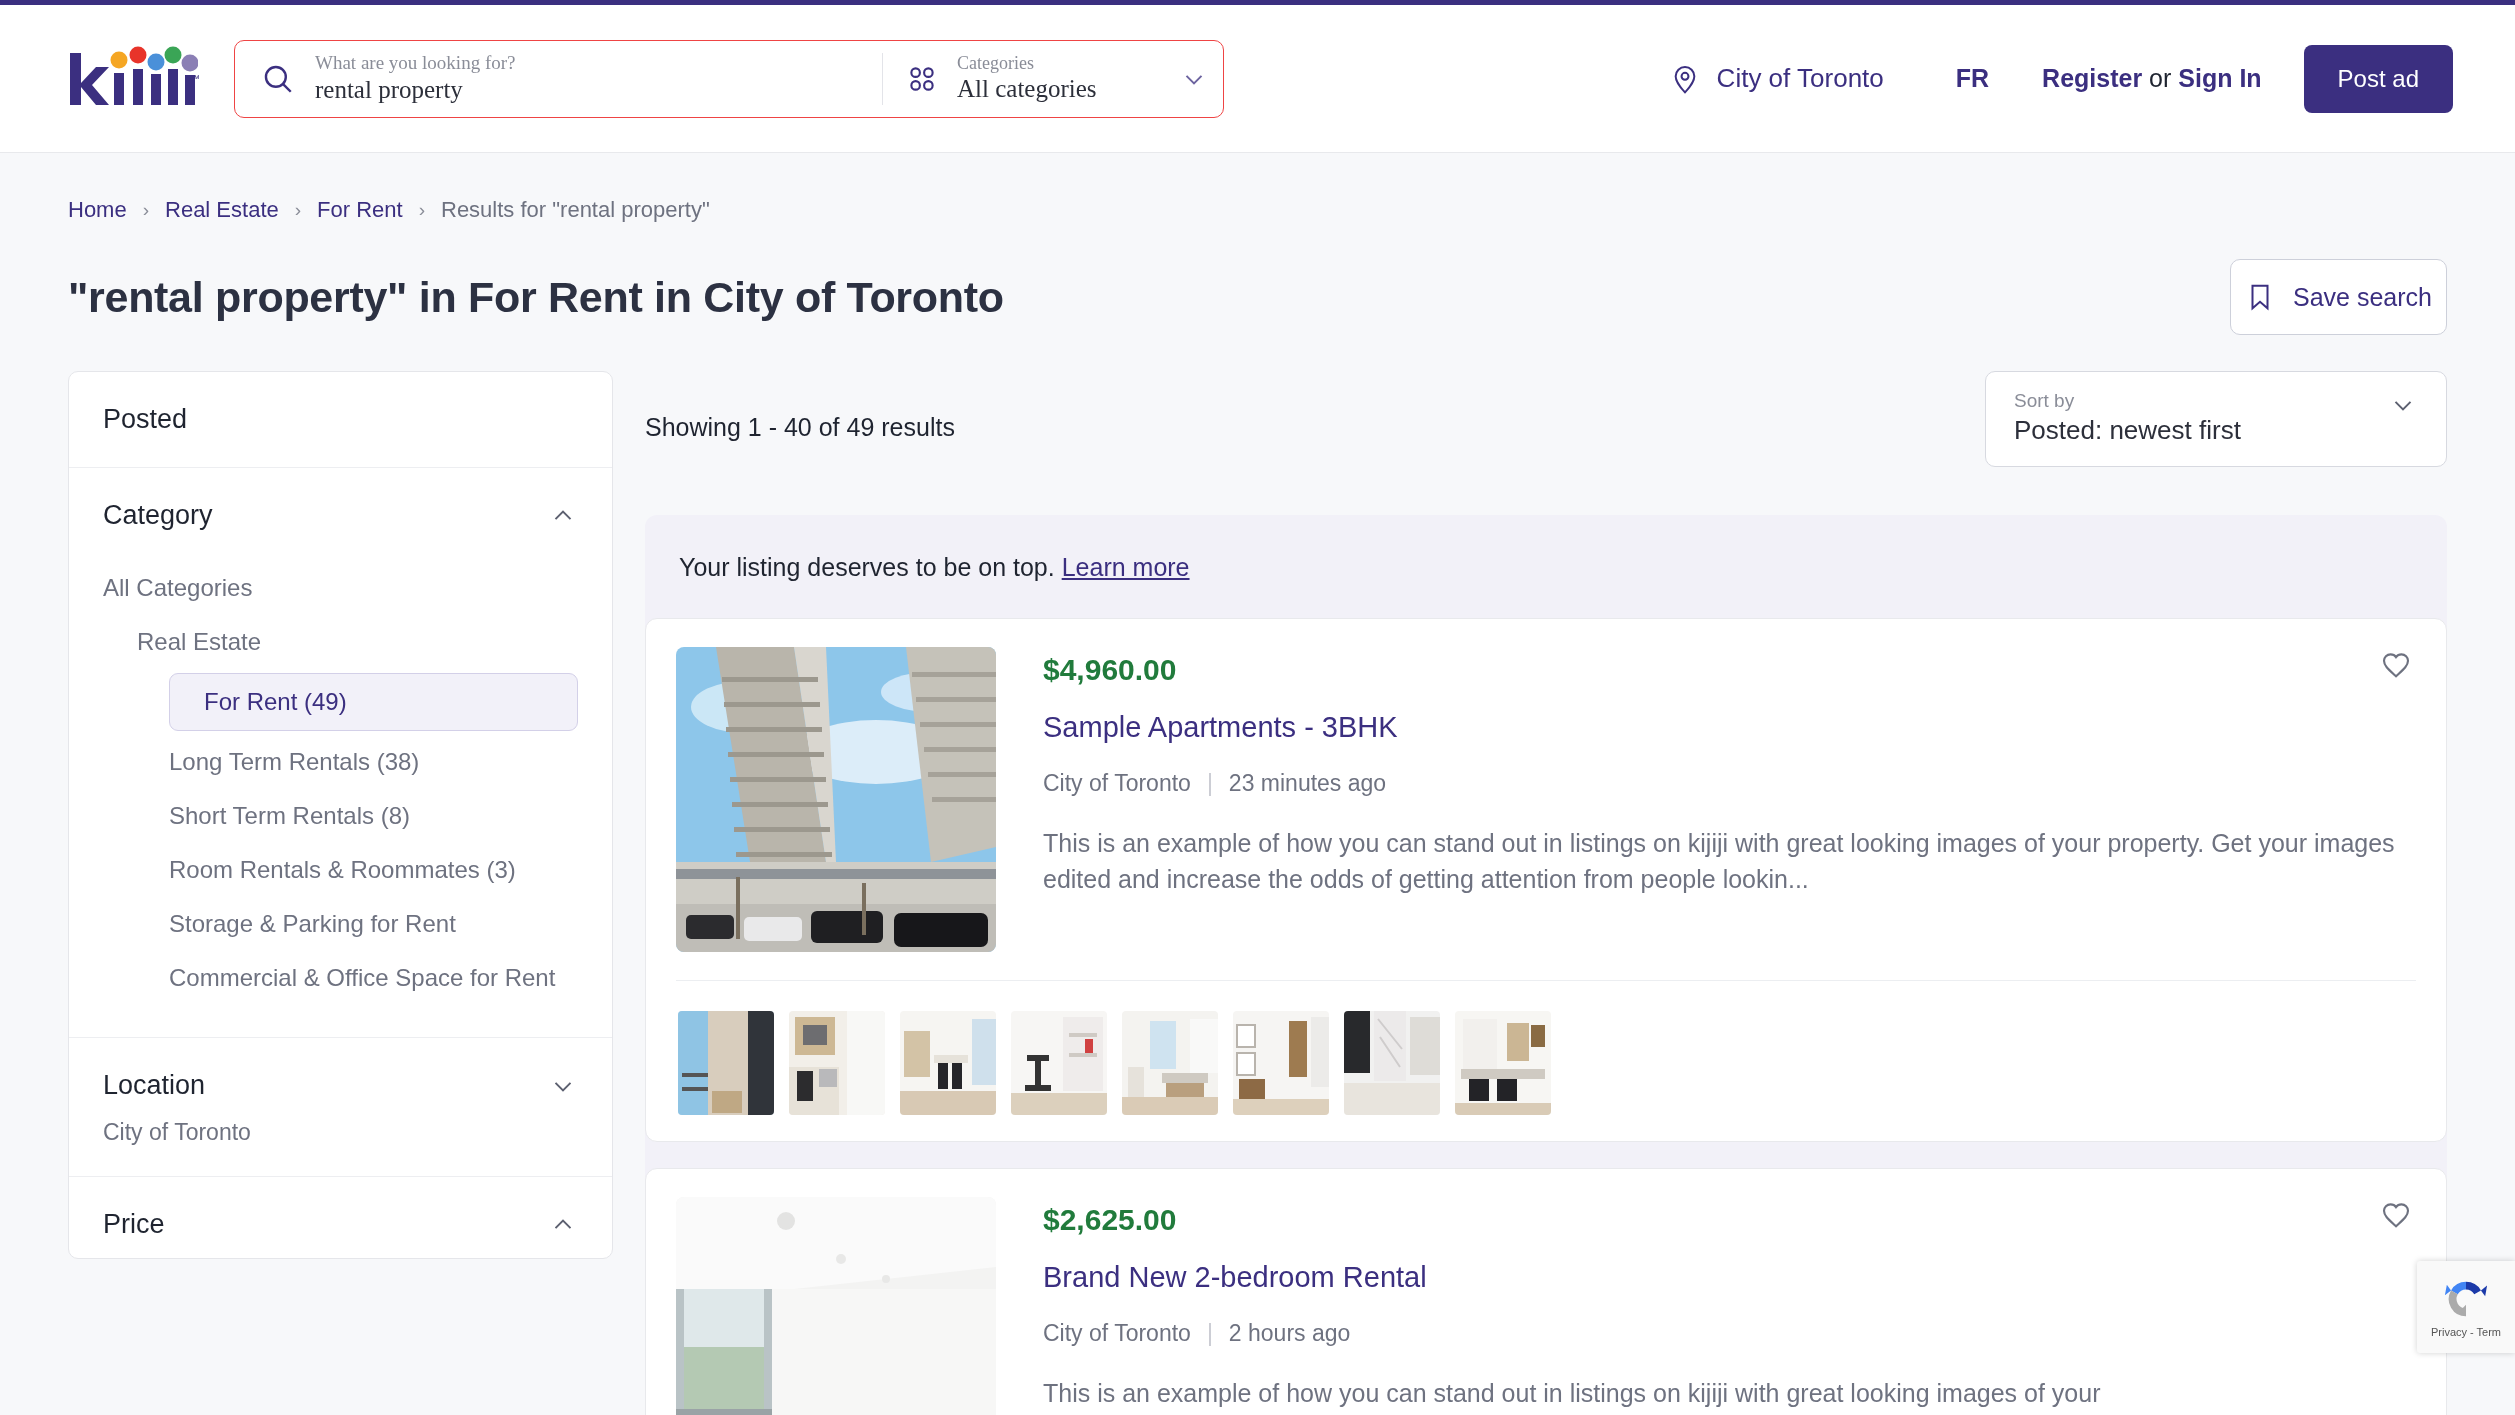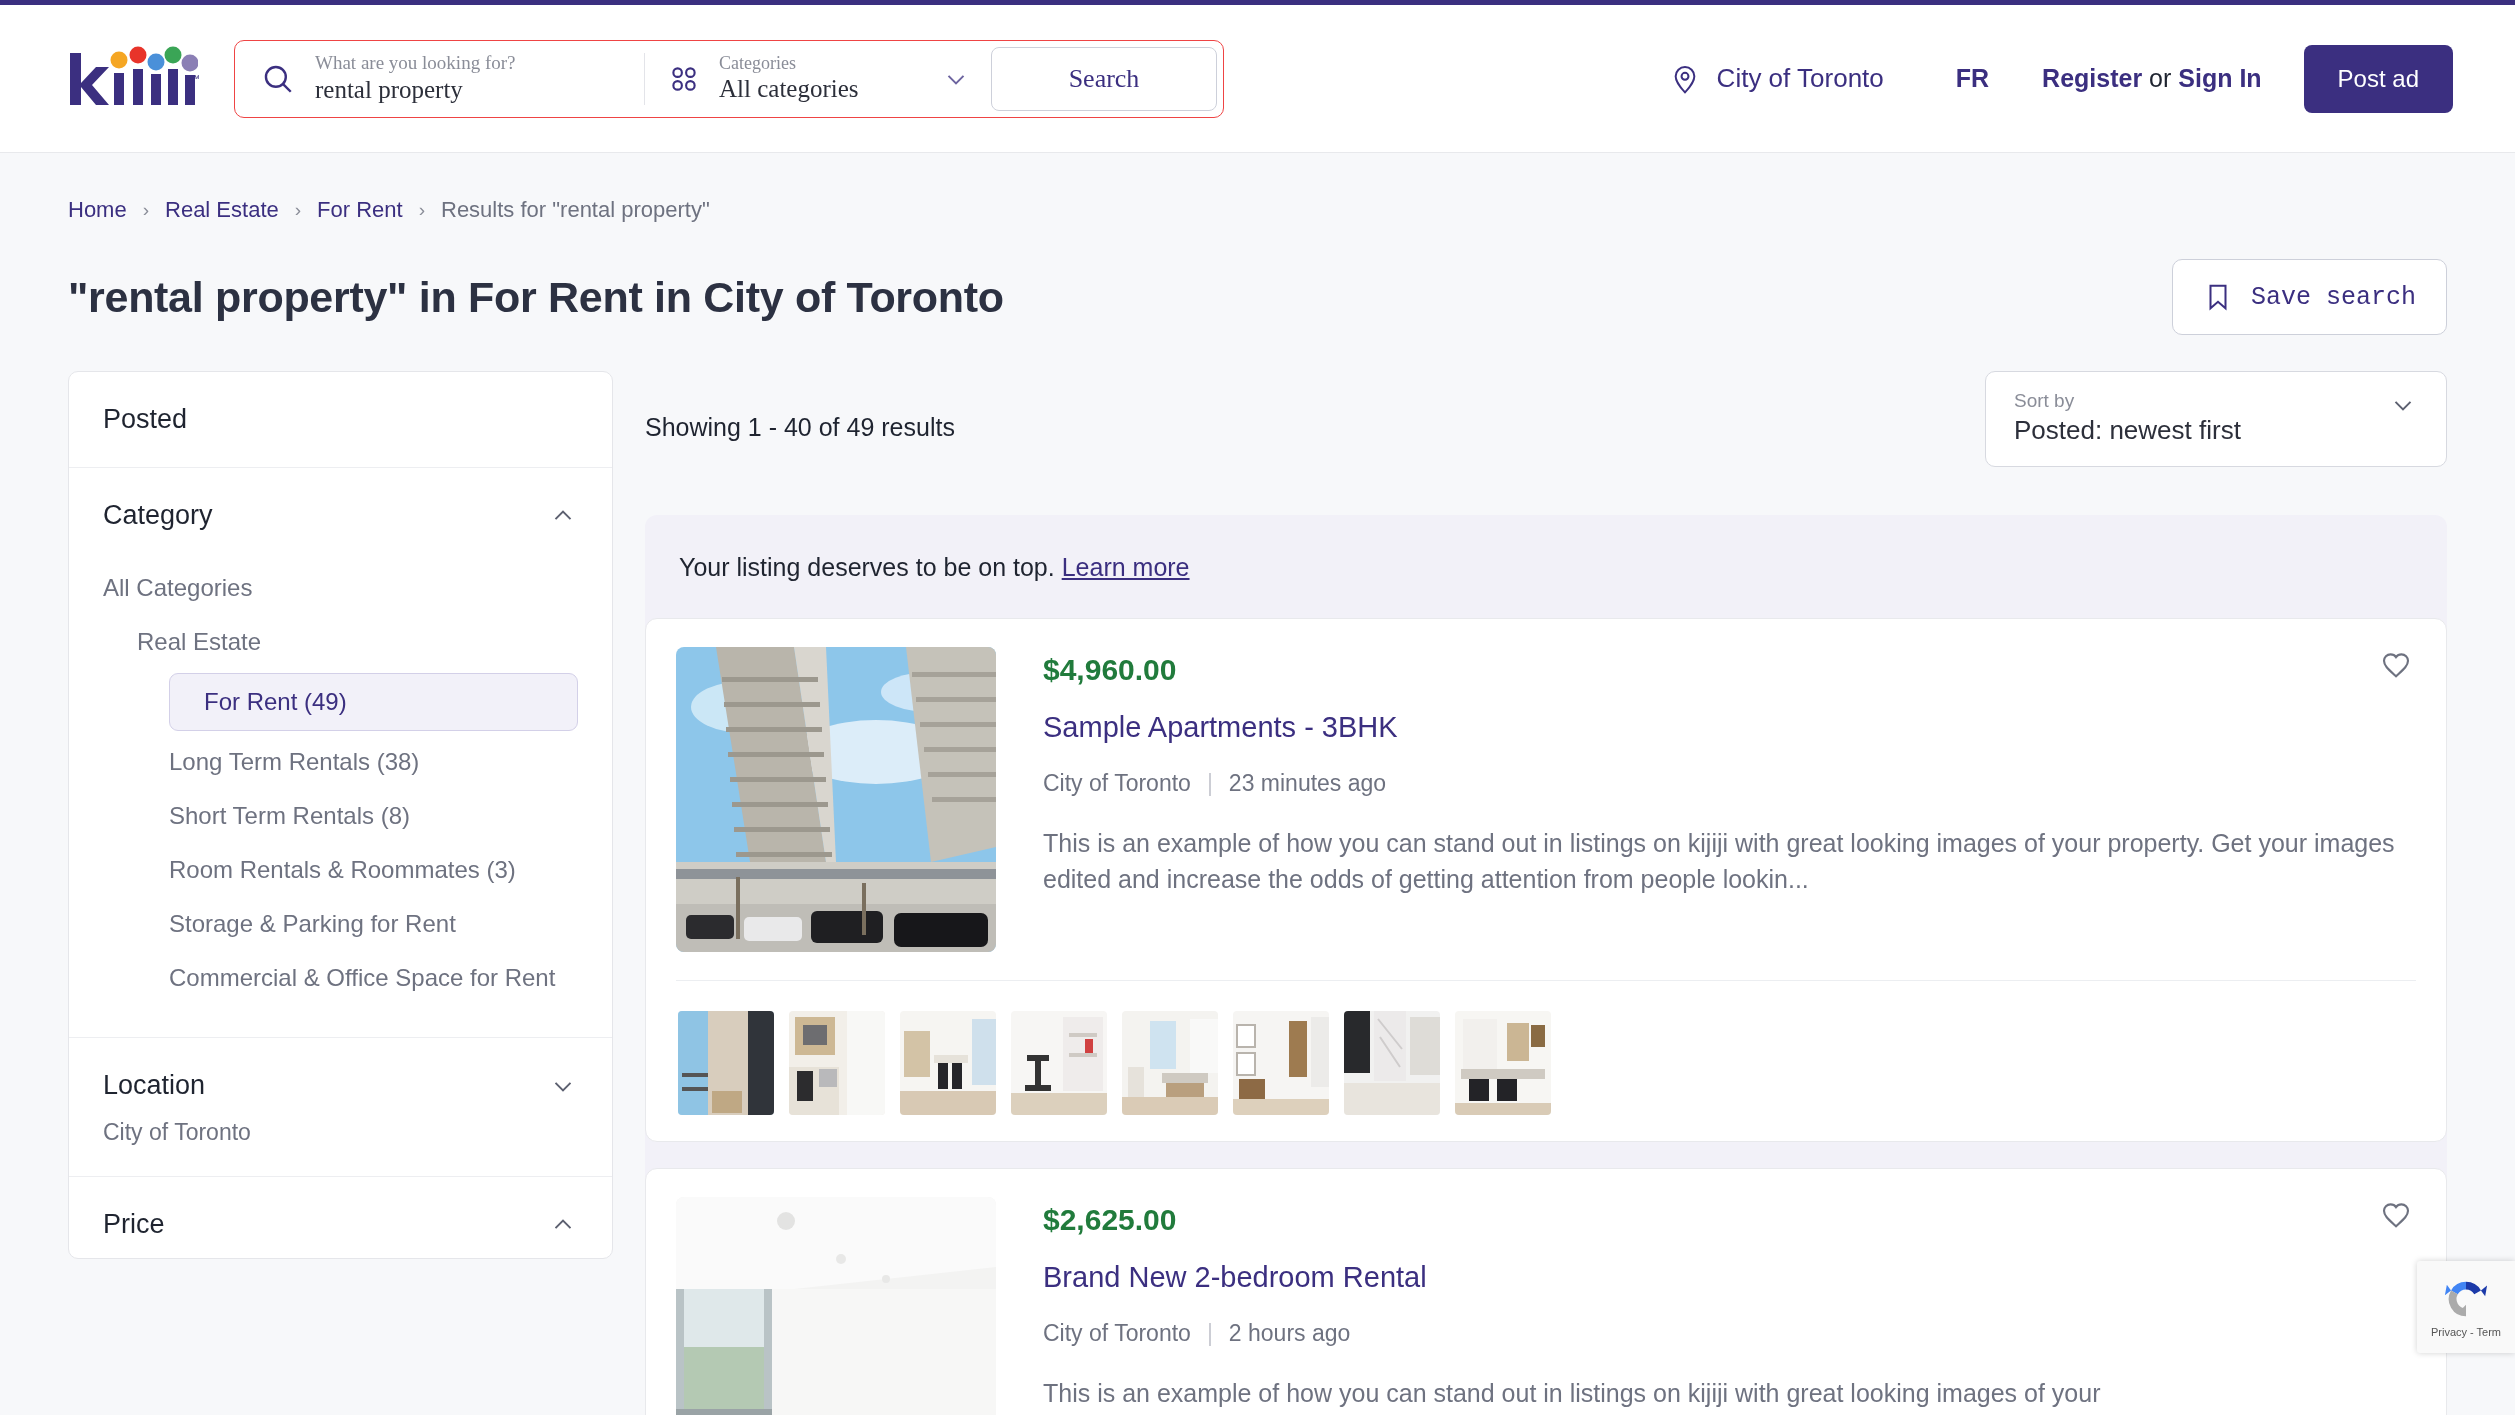--- a/index.html
+++ b/index.html
@@ -178,23 +178,23 @@
   }
   .save-search {
     display: flex;
     align-items: center;
     gap: 18px;
     border: 1px solid #cdd0da;
     border-radius: 10px;
     background: #fff;
     color: #3b2f80;
     font-size: 25px;
-    padding: 22px 30px;
-    cursor: pointer;
-    font-family: Liberation Mono, monospace;
+    padding: 22px 14px;
+    cursor: pointer;
+    font-family: Liberation Sans, sans-serif;
   }
 
   
   .content { display: flex; gap: 32px; align-items: flex-start; }
 
   
   .sidebar {
     flex: 0 0 545px;
     background: #fff;
     border: 1px solid #e5e6ea;
@@ -414,23 +414,20 @@
         <span class="cat-label">Categories</span>
         <span class="cat-value">All categories</span>
       </span>
       <span class="chev">
         <svg width="30" height="30" viewBox="0 0 24 24" fill="none" stroke="#3b2f80" stroke-width="1.6">
           <polyline points="6,9.5 12,15.5 18,9.5"></polyline>
         </svg>
       </span>
     </div>
 
-    <div class="search-btn-wrap">
-      <button class="search-btn">Search</button>
-    </div>
   </div>
 
   <div class="header-right">
     <div class="loc-chip">
       <span>
         <svg width="32" height="32" viewBox="0 0 24 24" fill="none" stroke="#3b2f80" stroke-width="1.5">
           <path d="M12 22s7-7.2 7-12a7 7 0 1 0-14 0c0 4.8 7 12 7 12z"></path>
           <circle cx="12" cy="10" r="2.6"></circle>
         </svg>
       </span>

